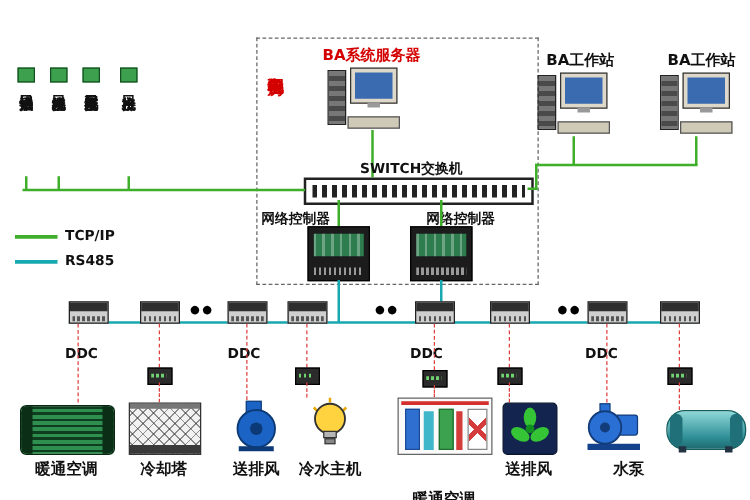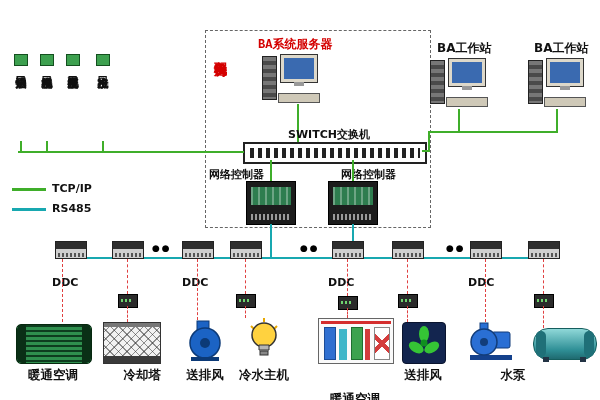--- a/index.html
+++ b/index.html
@@ -1,20 +1,20 @@
 <!DOCTYPE html>
 <html><head>
 <meta charset="utf-8">
 <style>
   html,body{margin:0;padding:0;background:#fff;}
   .stage{position:relative;width:600px;height:400px;background:#fff;overflow:hidden;
          font-family:"DejaVu Sans",sans-serif;}
   .abs{position:absolute;}
   .lab{position:absolute;font-weight:bold;color:#111;font-size:11px;white-space:nowrap;}
-  .red{color:#d40000;font-family:Liberation Mono, monospace;}
+  .red{color:#d40000;}
   .vtext{writing-mode:vertical-rl;text-orientation:upright;line-height:12px;}
   .title{position:absolute;left:0;top:5px;background:#2f9e8c;color:#fff;font-size:14px;
          font-weight:bold;padding:4px 10px;}
   .roombox{position:absolute;left:205px;top:30px;width:224px;height:196px;border:1px dashed #666;}
   
   .hl{position:absolute;height:2px;}
   .vl{position:absolute;width:2px;}
   .green{background:#3fae2a;}
   .teal{background:#18a8b0;}
   .rdash{position:absolute;width:0;border-left:1px dashed #e04040;}
@@ -282,20 +282,20 @@
     <circle cx="16" cy="20" r="4" fill="#123d7a"></circle>
   </svg>
   <div class="eq-boiler">
       <div class="eL"></div>
       <div class="eR"></div>
     </div>
   <div class="leg" style="left:543px;top:357px;"></div>
   <div class="leg" style="left:580px;top:357px;"></div>
 
   <div class="eqlabel" style="left:16px;width:74px;">暖通空调</div>
-  <div class="eqlabel" style="left:101px;width:60px;text-align:right;">冷却塔</div>
+  <div class="eqlabel" style="left:101px;width:60px;">冷却塔</div>
   <div class="eqlabel" style="left:179px;width:52px;">送排风</div>
   <div class="eqlabel" style="left:238px;width:52px;">冷水主机</div>
   <div class="eqlabel" style="left:318px;width:74px;margin-top:24px;">暖通空调</div>
   <div class="eqlabel" style="left:396px;width:54px;">送排风</div>
-  <div class="eqlabel" style="left:486px;width:54px;">水泵</div>
+  <div class="eqlabel" style="left:476px;width:54px;">水泵</div>
 
 </div>
 
 </body></html>

